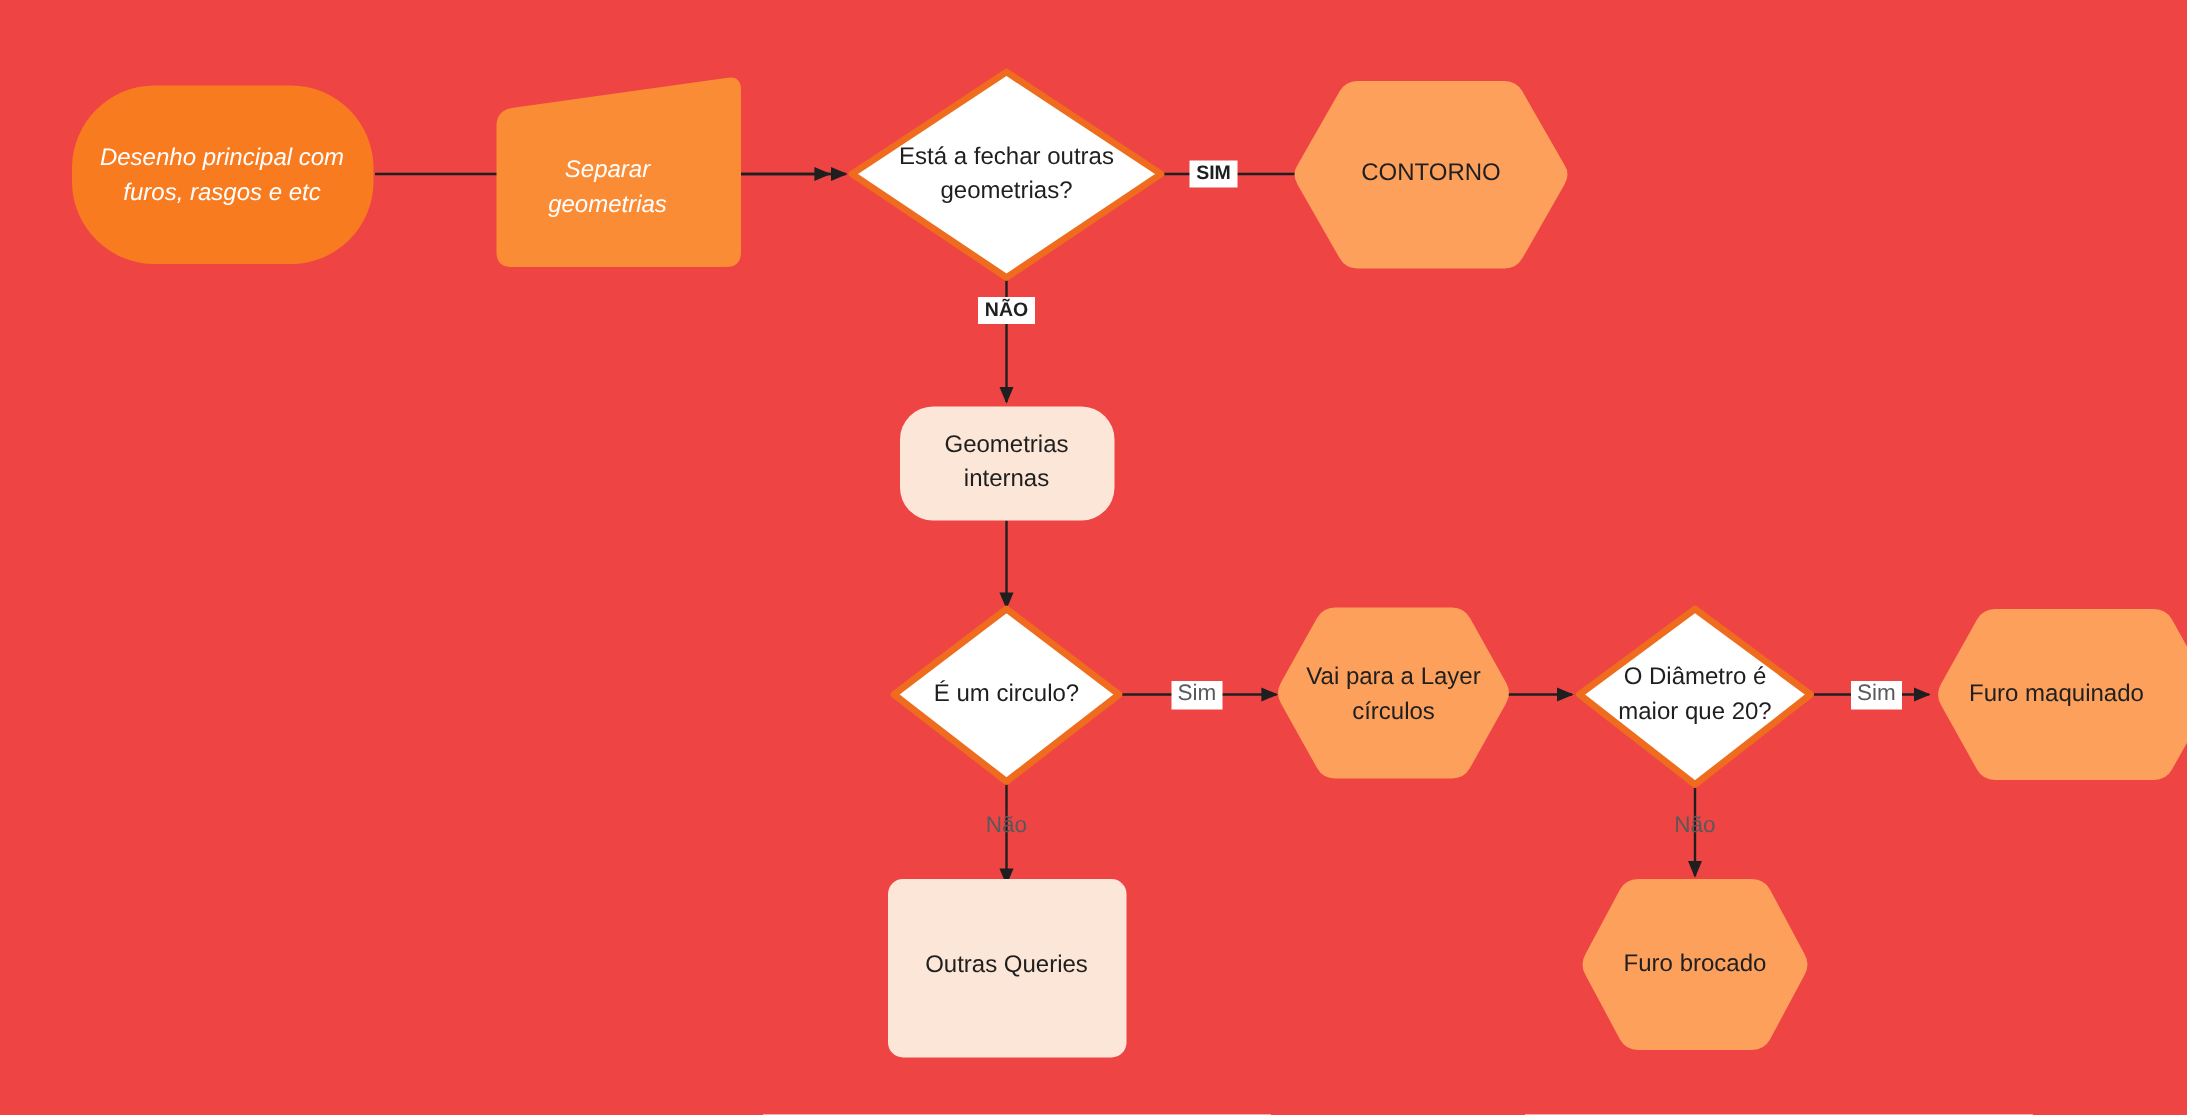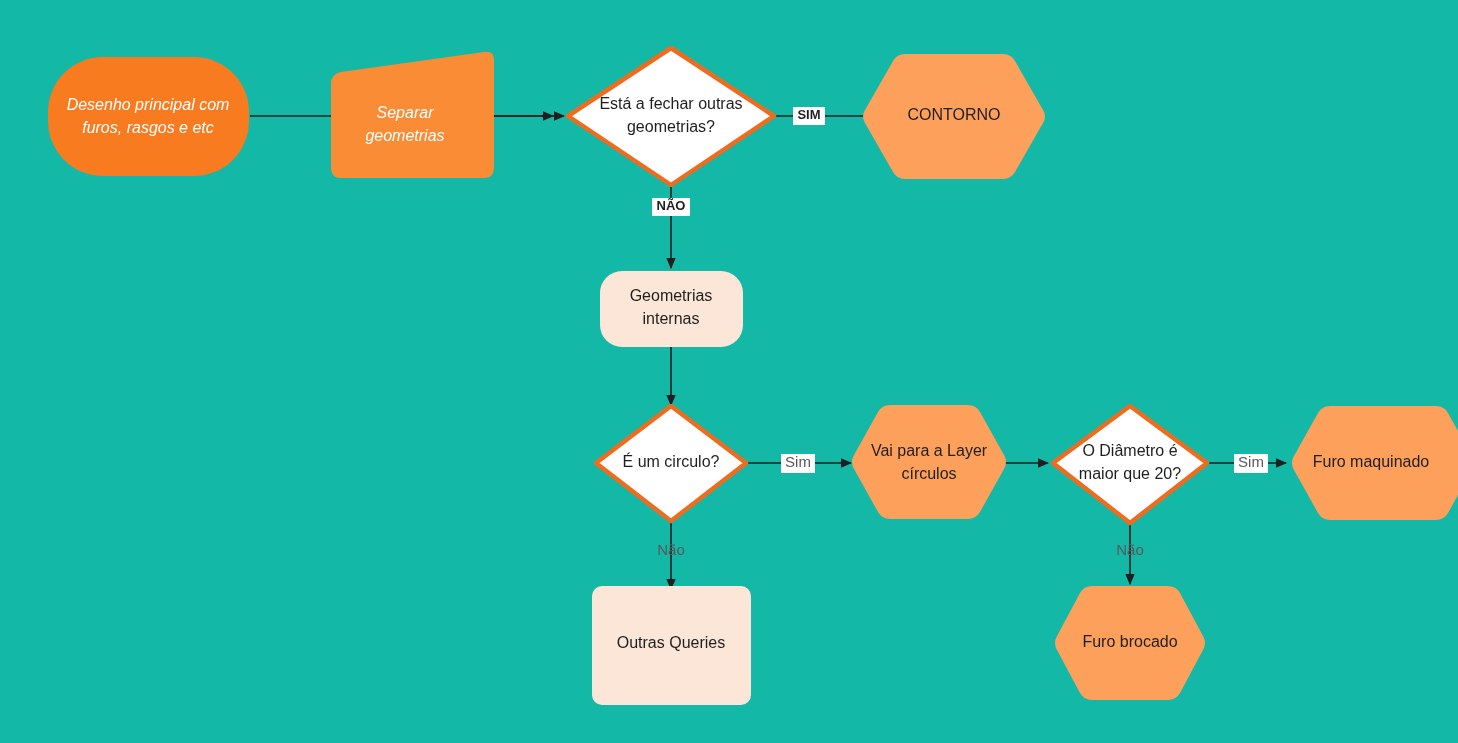--- a/index.html
+++ b/index.html
@@ -8,21 +8,21 @@
     padding: 0;
     background: #ffffff;
   }
   body {
     font-family: "Liberation Sans", sans-serif;
   }
   #canvas {
     position: relative;
     width: 1458px;
     height: 743px;
-    background: #14b8a6;
+    background: #ef4444;
     overflow: hidden;
   }
   svg#diagram {
     position: absolute;
     top: 0;
     left: 0;
     width: 1458px;
     height: 743px;
     display: block;
   }

